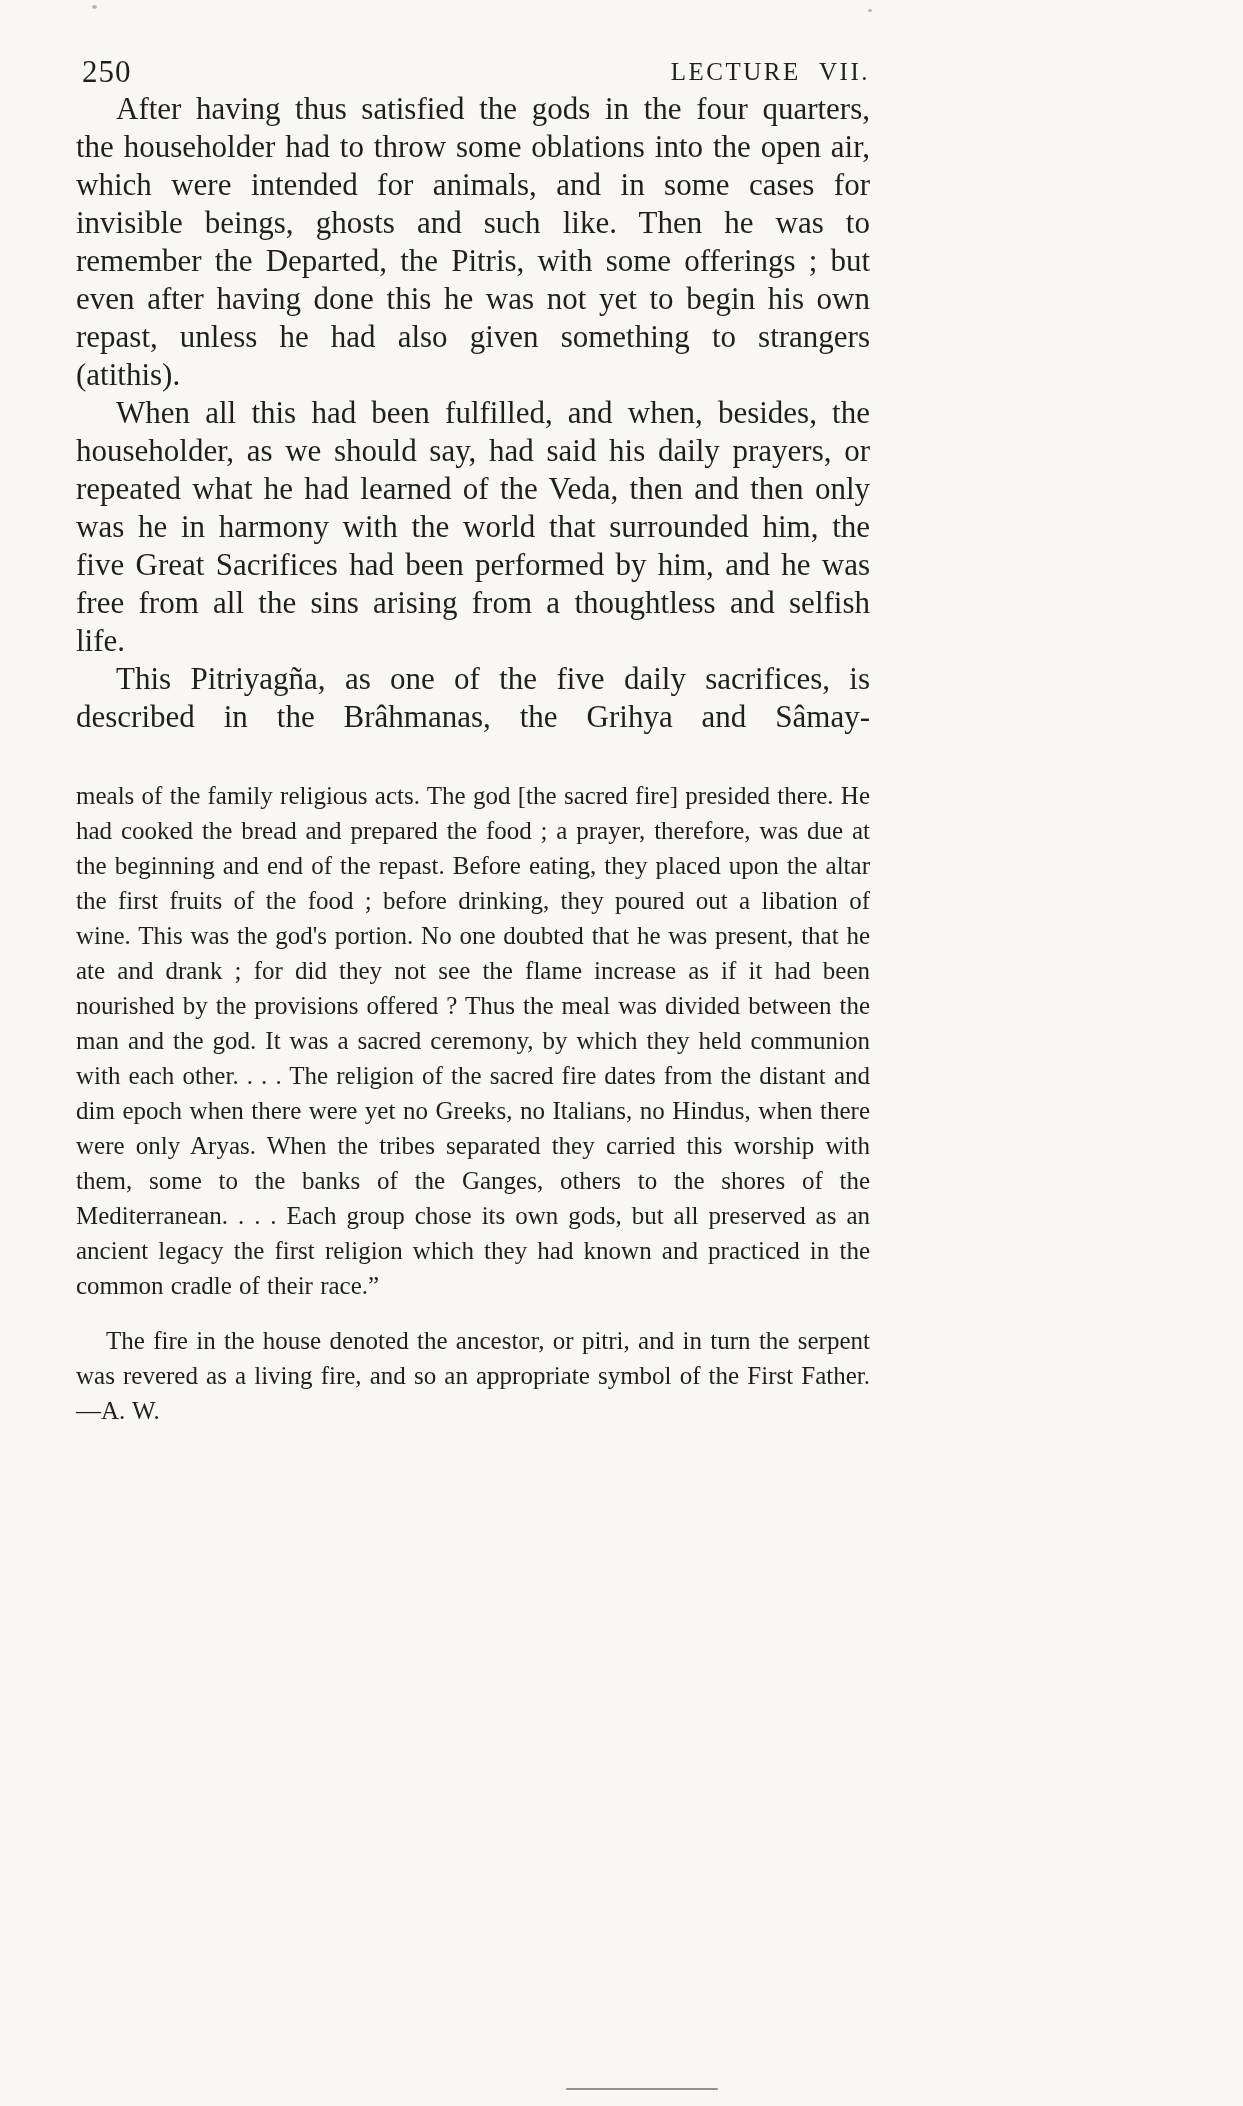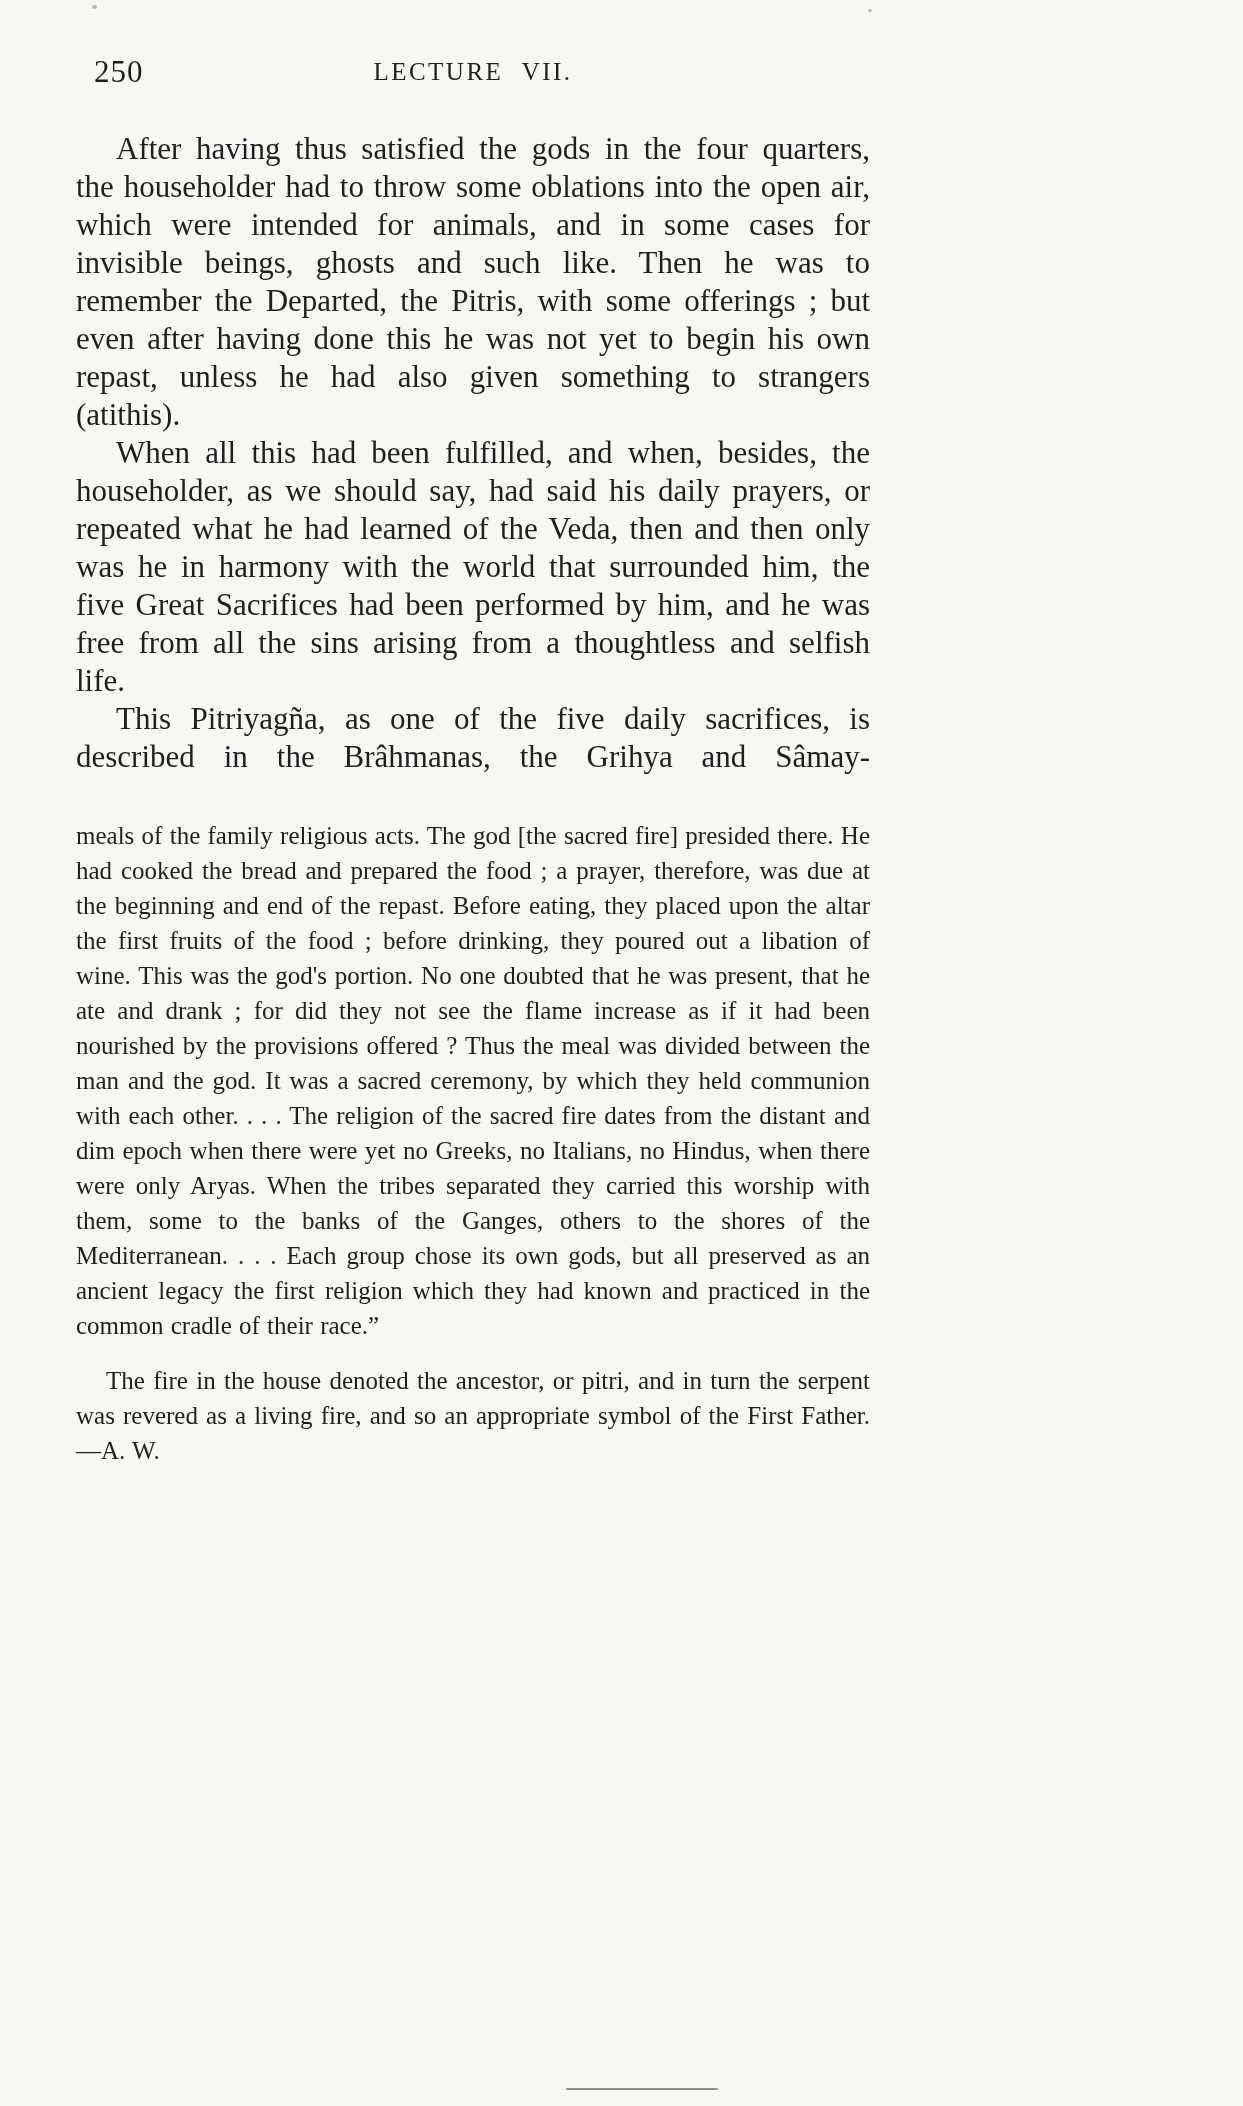--- a/index.html
+++ b/index.html
@@ -23,34 +23,33 @@
     top: 0;
     width: 794px;
   }
   .header-row {
     position: relative;
     margin-top: 54px;
     height: 36px;
   }
   .page-number {
     position: absolute;
-    left: 18px;
+    left: 6px;
     top: 0;
     font-size: 31px;
     letter-spacing: 1px;
   }
   .running-head {
-    text-align: center;
+    text-align: right;
     font-size: 25px;
     letter-spacing: 2.5px;
     word-spacing: 10px;
     padding-top: 4px;
   }
   .main-text {
-    margin-top: 40px;
     font-size: 31px;
     line-height: 38px;
     text-align: justify;
   }
   .main-text p {
     margin: 0;
     text-indent: 40px;
     word-spacing: 2px;
   }
   .main-text p.justify-last {

